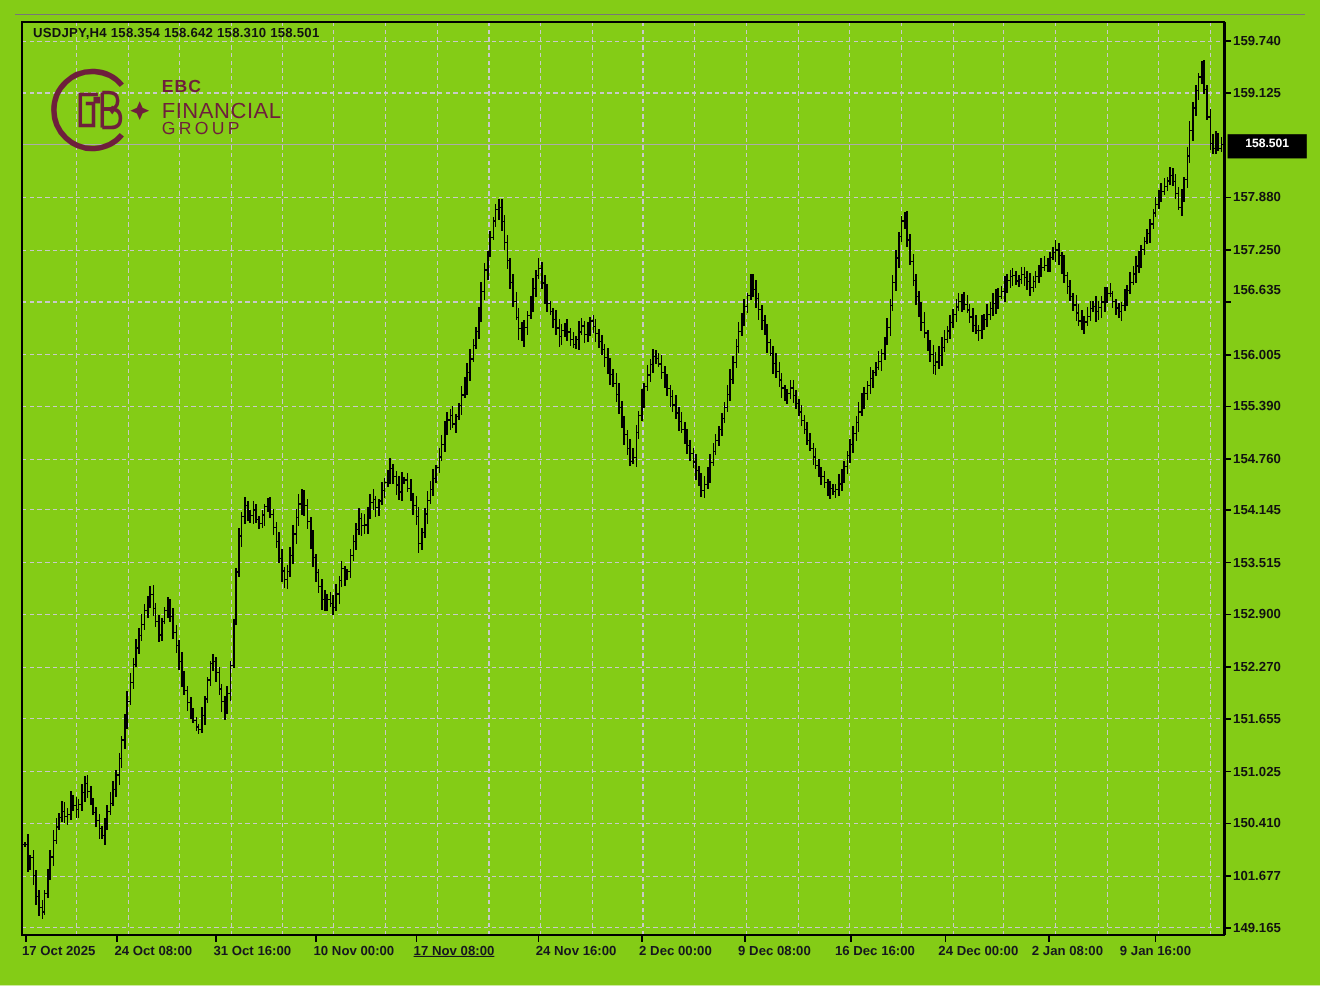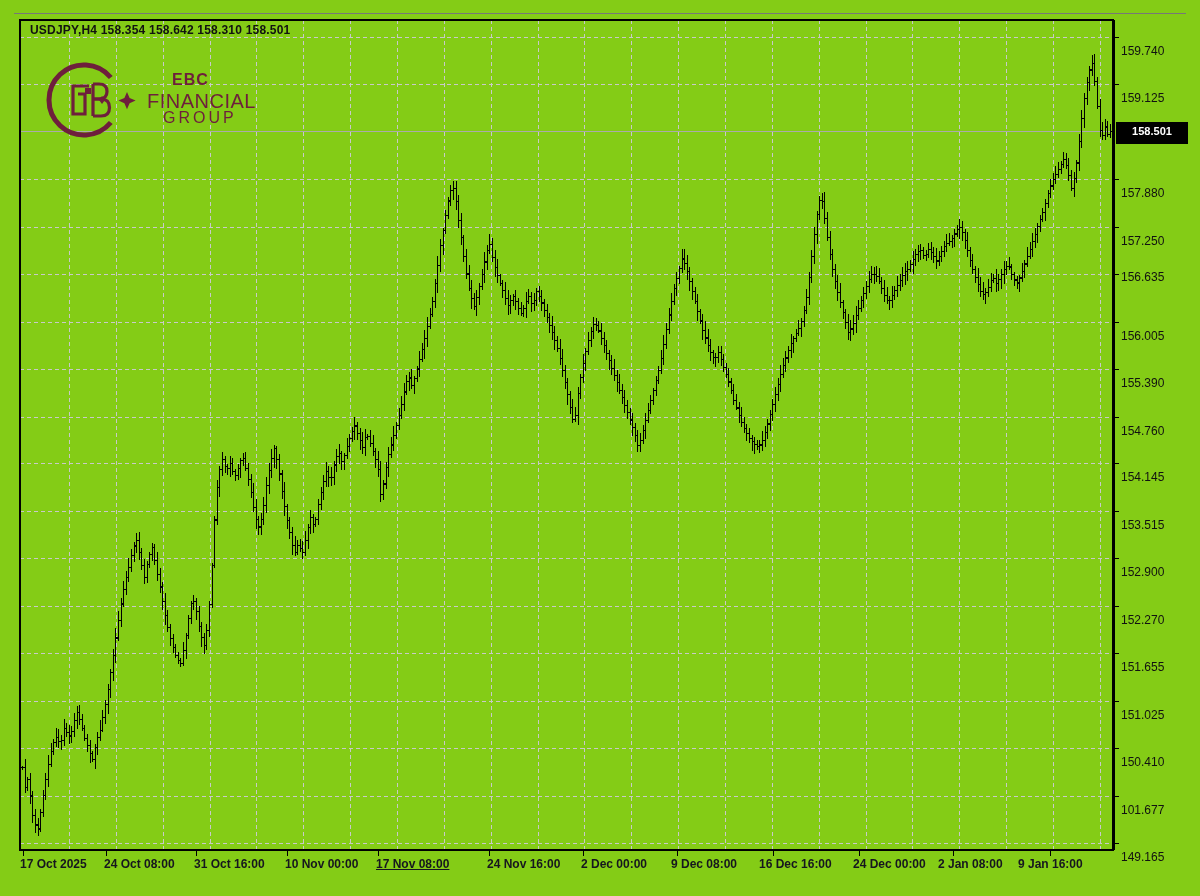--- a/index.html
+++ b/index.html
@@ -1,30 +1,30 @@
 <!DOCTYPE html>
 <html><head>
 <meta charset="utf-8">
 <style>
   html,body{margin:0;padding:0;background:#ffffff;width:1200px;height:896px;overflow:hidden;
     font-family:"Liberation Sans", sans-serif;}
   #stage{position:relative;width:1200px;height:896px;background:#84cc16;}
   svg{position:absolute;left:0;top:0;}
   .abs{position:absolute;}
   .ohlc-readout{left:30px;top:23px;font-size:12px;font-weight:700;color:#111;letter-spacing:.2px;}
-  .price-label{position:absolute;left:1121px;font-size:12px;font-weight:400;color:#111;
-    white-space:nowrap;line-height:16px;margin-top:14px;}
+  .price-label{position:absolute;left:1121px;font-size:12px;font-weight:700;color:#111;
+    white-space:nowrap;line-height:16px;}
   .time-label{position:absolute;top:857px;font-size:12px;font-weight:700;color:#16161f;
     white-space:nowrap;}
   .price-tag{position:absolute;left:1116px;width:72px;height:22px;background:#000;color:#fff;
     font-size:11px;font-weight:700;text-align:center;line-height:18px;}
   .logo-text{position:absolute;left:147px;color:#6e1f3c;}
-  .logo-l1{top:71px;font-size:16px;font-weight:700;letter-spacing:1px;margin-left:25px;}
+  .logo-l1{top:71px;font-size:16px;font-weight:700;letter-spacing:1px;}
   .logo-l2{top:90px;font-size:20px;font-weight:400;letter-spacing:.5px;}
-  .logo-l3{top:109px;font-size:16px;font-weight:400;letter-spacing:3px;margin-left:16px;}
+  .logo-l3{top:109px;font-size:16px;font-weight:400;letter-spacing:3px;}
 </style>
 </head>
 <body>
 
 <div id="stage">
 
   <svg id="chart-canvas" width="1200" height="896">
       <line x1="14" y1="13.5" x2="1186" y2="13.5" stroke="#777" stroke-width="1" shape-rendering="crispEdges"></line>
       <line x1="69.5" y1="20" x2="69.5" y2="850" stroke="#c9c9c9" stroke-width="1" stroke-dasharray="4 3" shape-rendering="crispEdges"></line>
       <line x1="116.5" y1="20" x2="116.5" y2="850" stroke="#c9c9c9" stroke-width="1" stroke-dasharray="4 3" shape-rendering="crispEdges"></line>

